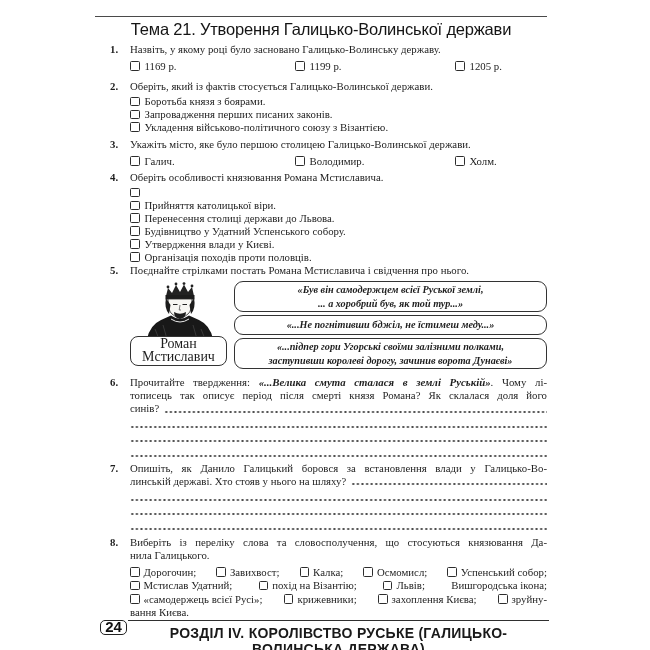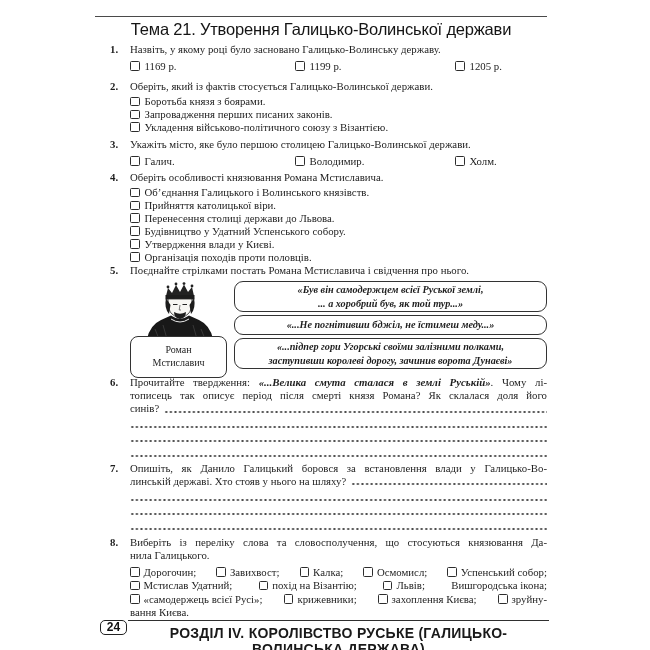--- a/index.html
+++ b/index.html
@@ -34,22 +34,22 @@
   .optrow .o1 { width:165px; } .optrow .o2 { width:160px; } .optrow .o3 { flex:1; }
   .optline { line-height:12.9px; height:12.9px; white-space:nowrap; }
   .optlines { margin-top:2px;font-family:Liberation Serif, serif; }
 
   
   .fig { display:flex; margin-top:4px; }
   .figleft { width:97px; text-align:center; flex:none; }
   .figleft svg { display:block; margin:0 auto; }
   .namebox {
     border:1.4px solid #333; border-radius:8px; background:#fff;
-    padding:7px 2px; line-height:12.8px; white-space:pre-line;
-    position:relative; margin-top:-3px; font-size:10px;
+    padding:1px 2px; line-height:12.8px; white-space:pre-line;
+    position:relative; margin-top:-3px; font-size:14px;
   }
   .figright { flex:1; margin-left:7px; display:flex; flex-direction:column; gap:3px; }
   .qbox {
     border:1.4px solid #333; border-radius:9px; background:#fff;
     display:flex; align-items:center; justify-content:center;
     text-align:center; font-weight:bold; font-style:italic;
     font-size:10.2px; line-height:13.5px; white-space:pre-line; padding:1px 4px;
   }
   .qbox.tall { min-height:31px; }
   .qbox.short { min-height:20px; }
@@ -68,21 +68,21 @@
 
   .q8opts { margin-top:3.5px; }
   .q8line { line-height:13.5px; }
   .q8line .seg { display:inline-block; }
   .q8line .cb { margin-right:4px; }
 
   .footrule { position:absolute; top:620px; left:128px; width:421px; border-top:1.6px solid #2f2f2f; }
   .pagebox {
     position:absolute; top:620px; left:100px; width:27px; height:15px;
     border:1.5px solid #222; border-radius:5px; background:#fff;
-    font-family:"Liberation Sans", sans-serif; font-weight:bold; font-size:12px;
+    font-family:"Liberation Sans", sans-serif; font-weight:bold; font-size:15px;
     text-align:center; line-height:12.5px; color:#111;
   }
   .sectitle {
     position:absolute; top:624.5px; left:128px; width:421px; text-align:center;
     font-family:"Liberation Sans", sans-serif; font-weight:bold;
     font-size:14px; letter-spacing:0.25px; color:#191919;
   }
 </style>
 </head>
 <body>
@@ -117,21 +117,21 @@
     <span class="o1"><span class="cb"></span><span>Галич.</span></span>
     <span class="o2"><span class="cb"></span><span>Володимир.</span></span>
     <span class="o3"><span class="cb"></span><span>Холм.</span></span>
   </div>
 </div>
 
 <div class="q" style="top:171px;">
   <span class="qnum">4.</span>
   <div class="qtext">Оберіть особливості князювання Романа Мстиславича.</div>
   <div class="optlines">
-    <div class="optline"><span class="cb"></span><span>Об’єднання Галицького і Волинського князівств.</span></div>
+    <div class="optline"><span class="cb"></span></div>
     <div class="optline"><span class="cb"></span><span>Прийняття католицької віри.</span></div>
     <div class="optline"><span class="cb"></span><span>Перенесення столиці держави до Львова.</span></div>
     <div class="optline"><span class="cb"></span><span>Будівництво у Удатний Успенського собору.</span></div>
     <div class="optline"><span class="cb"></span><span>Утвердження влади у Києві.</span></div>
     <div class="optline"><span class="cb"></span><span>Організація походів проти половців.</span></div>
   </div>
 </div>
 
 <div class="q" style="top:264px;">
   <span class="qnum">5.</span>

